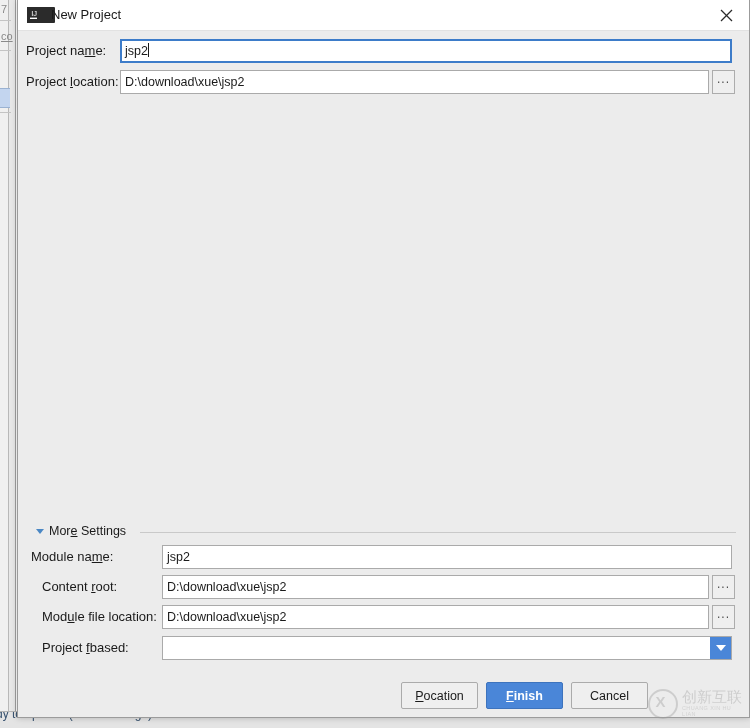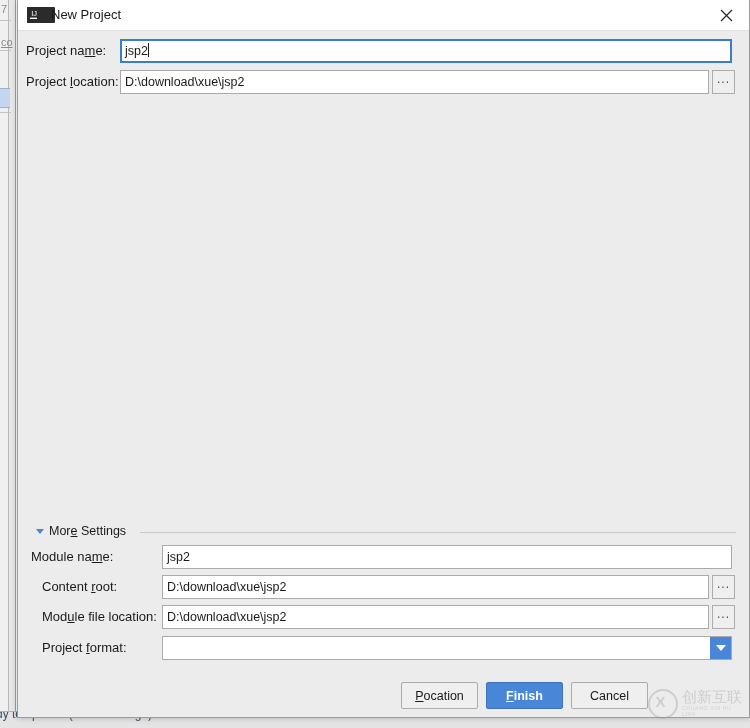--- a/index.html
+++ b/index.html
@@ -369,21 +369,21 @@
 </head>
 <body>
 
 <div id="root">
 
   <div class="bg-ide">
     <div class="bg-left-strip"></div>
     <div class="bg-left-tabcol"></div>
     <div class="bg-ln" style="top:3px;">7</div>
     <div class="bg-hrule" style="top:20px;"></div>
-    <div class="bg-ln" style="top:36px;text-decoration:underline;">co</div>
+    <div class="bg-ln" style="top:30px;text-decoration:underline;">co</div>
     <div class="bg-hrule" style="top:50px;"></div>
     <div class="bg-codebit" style="left:16px; top:53px; color:#9a4f2a;">|</div>
     <div class="bg-sel-tab"></div>
     <div class="bg-codebit" style="left:16px; top:96px; color:#9a4f2a;">|</div>
     <div class="bg-hrule" style="top:112px;"></div>
 
     <div class="bg-statusbar">
       <div class="bg-statusbar-text">dy to update! (2 minutes ago)</div>
     </div>
   </div>
@@ -435,21 +435,21 @@
       <div class="browse-btn" style="left:694px;">...</div>
     </div>
 
     <div class="field-row" style="top:605px; width:733px;">
       <div class="f-label" style="left:24px; width:126px;"><span>Mod</span><span class="mn">u</span><span>le file location:</span></div>
       <div class="textfield" style="left:144px; width:547px;">D:\download\xue\jsp2</div>
       <div class="browse-btn" style="left:694px;">...</div>
     </div>
 
     <div class="field-row" style="top:636px; width:733px;">
-      <div class="f-label" style="left:24px; width:126px;"><span>Project </span><span class="mn">f</span><span>ormat:</span></div>
+      <div class="f-label" style="left:24px; width:126px;"><span>Project </span><span class="mn">f</span><span>based:</span></div>
       <div class="combo" style="left:144px; width:570px;">
         <div class="combo-arrow">
             <i></i>
           </div>
       </div>
     </div>
 
     <div class="btn-row">
       <div class="btn" style="left:383px; width:77px;">
           <span></span>

